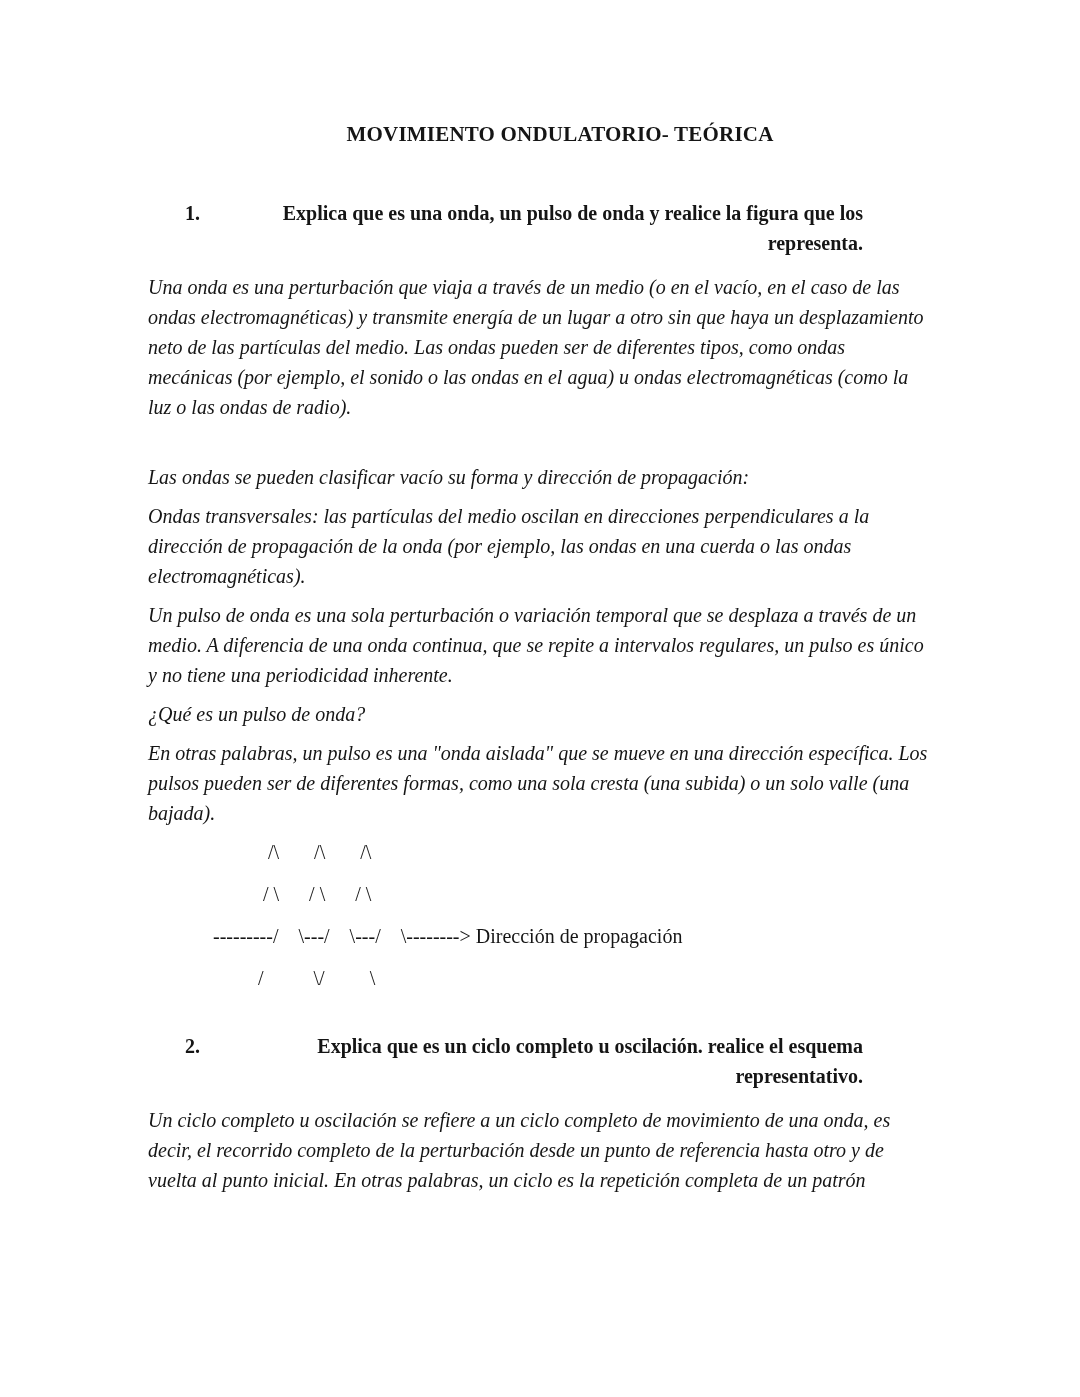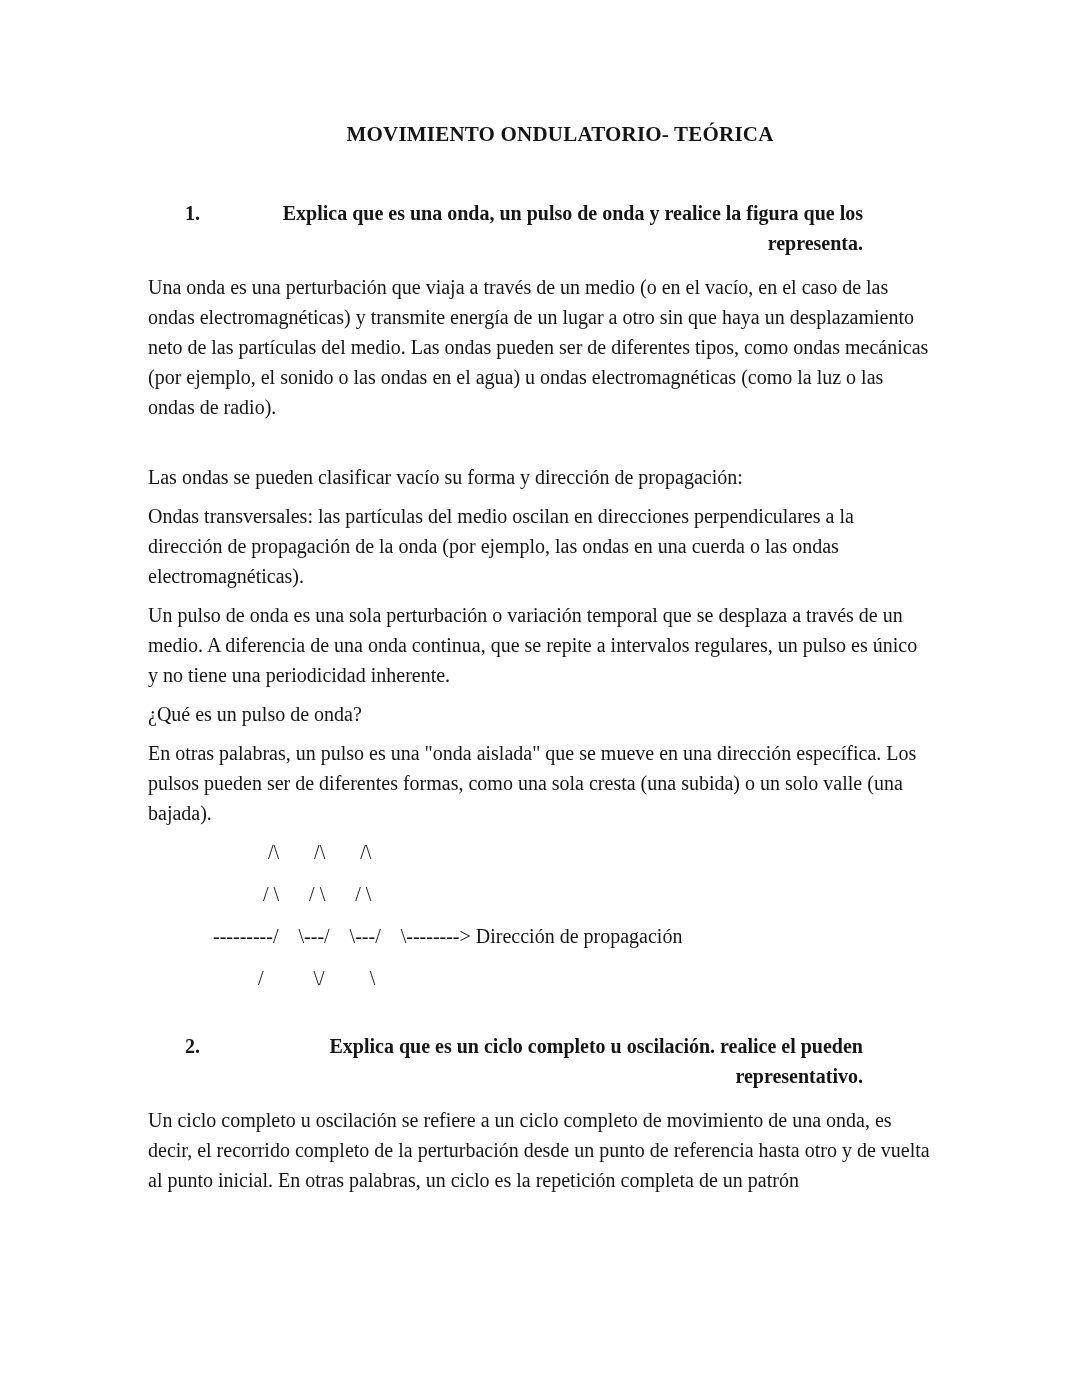--- a/index.html
+++ b/index.html
@@ -40,20 +40,21 @@
   .question .qtext {
     max-width: 648px;
     text-align: right;
   }
   .question.q2 {
     margin-top: 38px;
   }
   p.para {
     margin: 4px 0 9px 0;
     max-width: 784px;
+    font-style: italic;
   }
   p.para.gap-after {
     margin-bottom: 40px;
   }
   .diagram {
     margin: 4px 0 0 0;
   }
   .diagram .dline {
     white-space: pre;
     margin: 0 0 12px 0;
@@ -87,18 +88,18 @@
 
   <div class="diagram">
     <div class="dline">                        /\       /\       /\</div>
     <div class="dline">                       / \      / \      / \</div>
     <div class="dline">             ---------/    \---/    \---/    \--------&gt; Dirección de propagación</div>
     <div class="dline">                      /          \/         \</div>
   </div>
 
   <div class="question q2">
     <span class="qnum">2.</span>
-    <span class="qtext">Explica que es un ciclo completo u oscilación. realice el pueden representativo.</span>
+    <span class="qtext">Explica que es un ciclo completo u oscilación. realice el esquema representativo.</span>
   </div>
 
   <p class="para">Un ciclo completo u oscilación se refiere a un ciclo completo de movimiento de una onda, es decir, el recorrido completo de la perturbación desde un punto de referencia hasta otro y de vuelta al punto inicial. En otras palabras, un ciclo es la repetición completa de un patrón</p>
 
 </div>
 
 </body></html>

